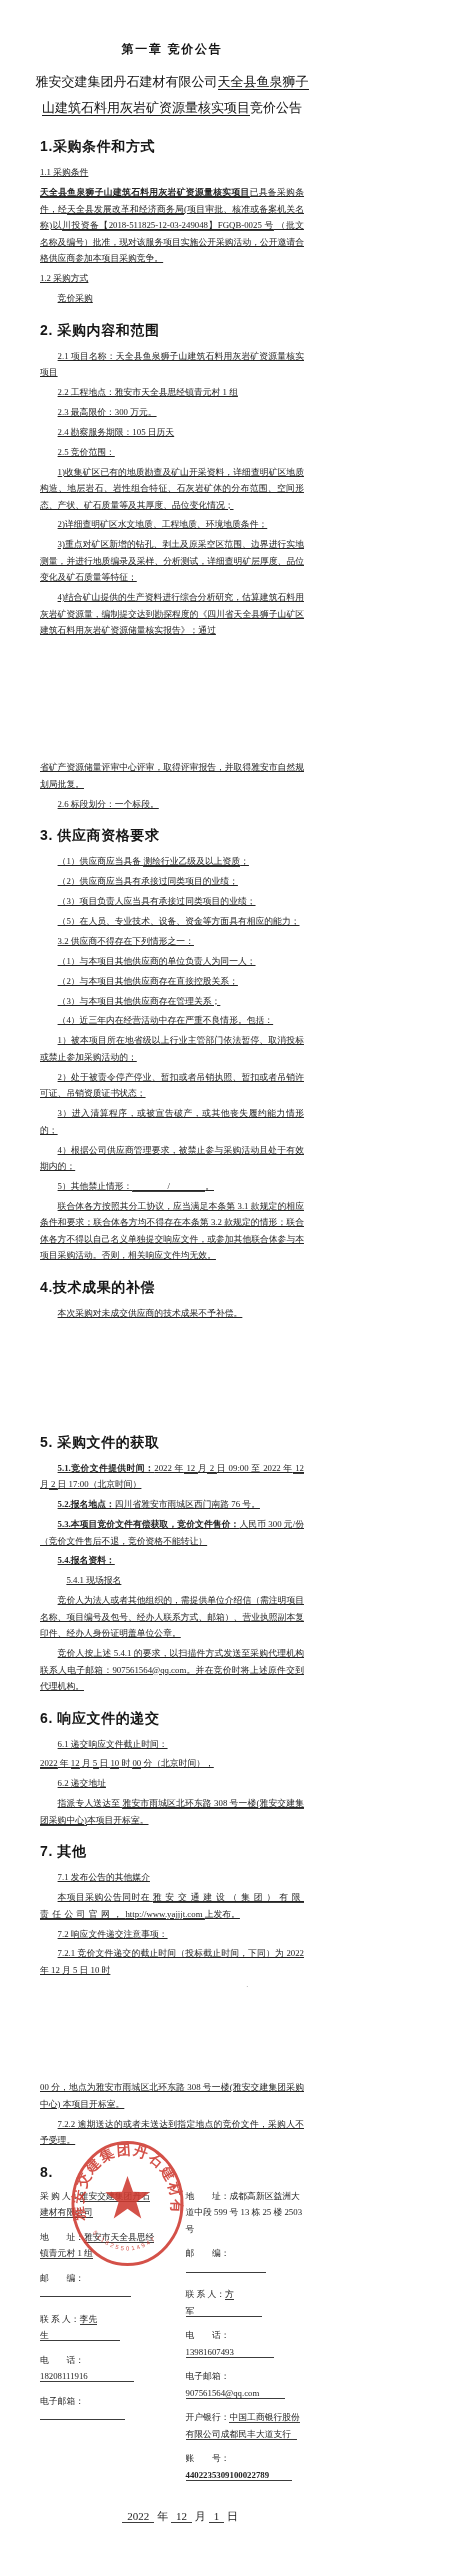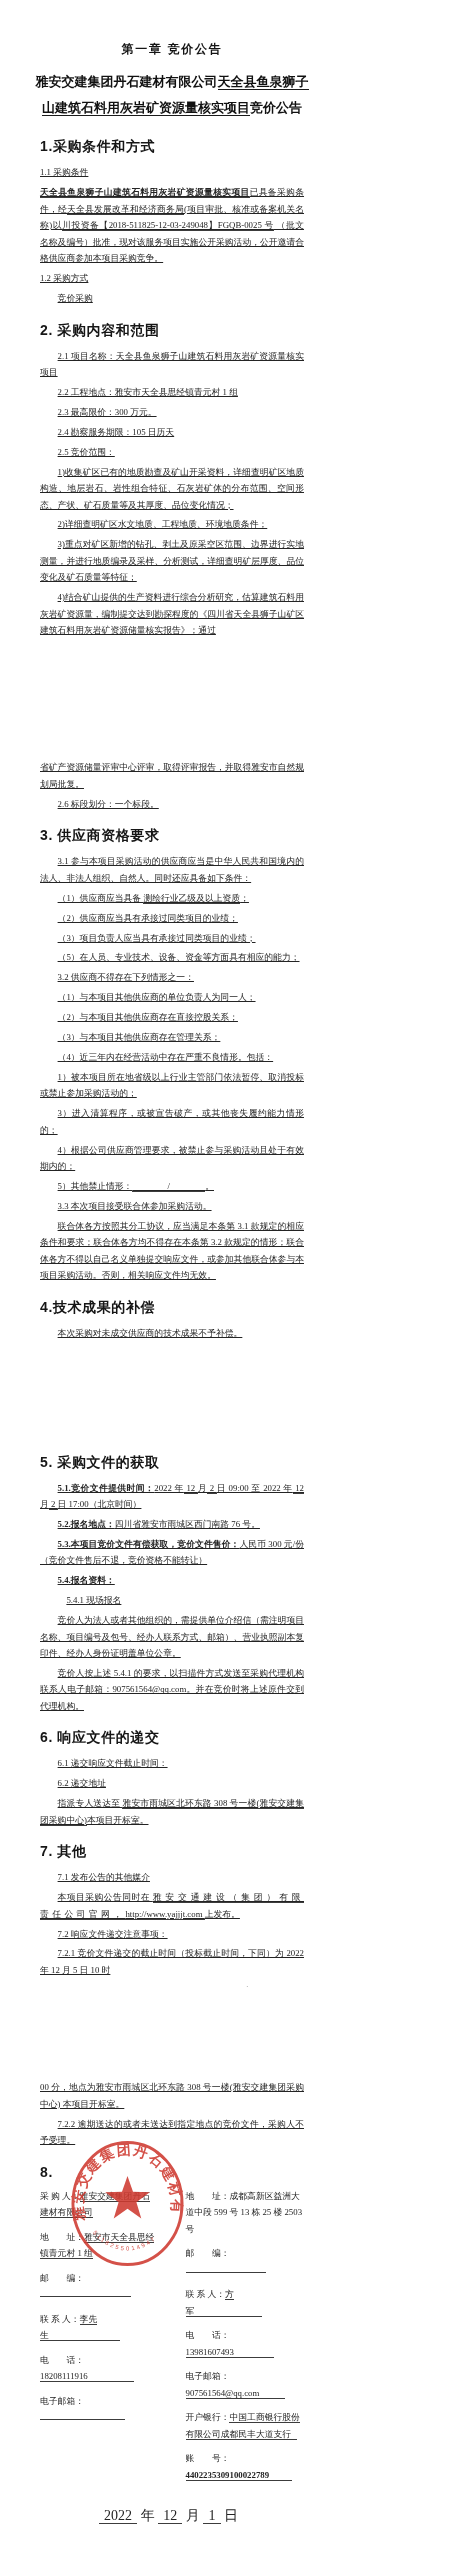--- a/index.html
+++ b/index.html
@@ -9,21 +9,21 @@
     font-family:"Liberation Serif","DejaVu Serif",serif;
     position:relative;overflow:hidden;
   }
   h1.title{
     font-family:"Liberation Sans","DejaVu Sans",sans-serif;
     font-size:12px;font-weight:bold;text-align:center;
     letter-spacing:1.7px;margin:0 0 11.4px 0;color:#151515;
   }
   .subtitle{
     font-family:"Liberation Sans","DejaVu Sans",sans-serif;
-    font-size:13px;font-weight:bold;text-align:center;line-height:26px;
+    font-size:13px;font-weight:normal;text-align:center;line-height:26px;
     margin:0 -8px 17px -8px;color:#111;
   }
   .subtitle .u{border-bottom:1.1px solid #1a1a1a;}
   h3.sect{
     font-family:"Liberation Sans","DejaVu Sans",sans-serif;
     font-size:14px;font-weight:bold;color:#161616;
     margin:15px 0 8px 0;letter-spacing:0.6px;
   }
   p.doc{
     font-size:8.8px;line-height:16.5px;margin:3.4px 0;
@@ -37,21 +37,21 @@
   .dot{color:#8a8a8a;font-size:7.4px;line-height:9px;padding-left:206px;}
   .section8{position:relative;margin-top:5.7px;}
   .cols{display:flex;gap:27px;}
   .col{flex:1;min-width:0;}
   .crow{font-size:8.8px;line-height:16.5px;margin:0 0 8px 0;color:#242424;}
   .crow .lbl{white-space:pre;}
   .blank{display:inline-block;border-bottom:0.6px solid #3c3c3c;height:1.05em;vertical-align:baseline;}
   .stamp{position:absolute;left:27px;top:-25px;z-index:3;opacity:.88;pointer-events:none;}
   .dateline{
     text-align:right;padding-right:66px;margin-top:17px;
-    font-size:14px;line-height:16.5px;color:#242424;
+    font-size:11px;line-height:16.5px;color:#242424;
   }
   .dateline .u{padding:0 5.1px;}
   .bottom-space{height:182px;}
 </style>
 </head>
 <body>
 
 <div class="page">
 
   <h1 class="title">第一章 竞价公告</h1>
@@ -71,49 +71,49 @@
       <p class="doc ind"><span>2.4 勘察服务期限：105 日历天</span></p>
       <p class="doc ind"><span>2.5 竞价范围：</span></p>
       <p class="doc ind"><span>1)收集矿区已有的地质勘查及矿山开采资料，详细查明矿区地质构造、地层岩石、岩性组合特征、石灰岩矿体的分布范围、空间形态、产状、矿石质量等及其厚度、品位变化情况；</span></p>
       <p class="doc ind"><span>2)详细查明矿区水文地质、工程地质、环境地质条件；</span></p>
       <p class="doc ind"><span>3)重点对矿区新增的钻孔、剥土及原采空区范围、边界进行实地测量，并进行地质编录及采样、分析测试，详细查明矿层厚度、品位变化及矿石质量等特征；</span></p>
       <p class="doc ind"><span>4)结合矿山提供的生产资料进行综合分析研究，估算建筑石料用灰岩矿资源量，编制提交达到勘探程度的《四川省天全县狮子山矿区建筑石料用灰岩矿资源储量核实报告》；通过</span></p>
       <div class="gap" style="height: 114px;"></div>
       <p class="doc"><span>省矿产资源储量评审中心评审，取得评审报告，并取得雅安市自然规划局批复。</span></p>
       <p class="doc ind"><span>2.6 标段划分：一个标段。</span></p>
       <h3 class="sect">3. 供应商资格要求</h3>
-      <p class="doc ind"><span>3.1 参与本项目采购活动的供应商应当是中华人民共和国境内的法人、非法人组织、自然人。同时还应具备如下条件：</span></p>
       <p class="doc ind"><span>（1）供应商应当具备 </span><span class="u">测绘行业乙级及以上资质</span><span>；</span></p>
       <p class="doc ind"><span>（2）供应商应当具有承接过同类项目的业绩；</span></p>
       <p class="doc ind"><span>（3）项目负责人应当具有承接过同类项目的业绩；</span></p>
       <p class="doc ind"><span>（5）在人员、专业技术、设备、资金等方面具有相应的能力；</span></p>
       <p class="doc ind"><span>3.2 供应商不得存在下列情形之一：</span></p>
       <p class="doc ind"><span>（1）与本项目其他供应商的单位负责人为同一人；</span></p>
       <p class="doc ind"><span>（2）与本项目其他供应商存在直接控股关系；</span></p>
       <p class="doc ind"><span>（3）与本项目其他供应商存在管理关系；</span></p>
       <p class="doc ind"><span>（4）近三年内在经营活动中存在严重不良情形。包括：</span></p>
       <p class="doc ind"><span>1）被本项目所在地省级以上行业主管部门依法暂停、取消投标或禁止参加采购活动的；</span></p>
+      <p class="doc ind"><span>2）处于被责令停产停业、暂扣或者吊销执照、暂扣或者吊销许可证、吊销资质证书状态；</span></p>
       <p class="doc ind"><span>3）进入清算程序，或被宣告破产，或其他丧失履约能力情形的；</span></p>
       <p class="doc ind"><span>4）根据公司供应商管理要求，被禁止参与采购活动且处于有效期内的；</span></p>
       <p class="doc ind"><span>5）其他禁止情形：</span><span class="u">　　　　/　　　　</span><span>。</span></p>
-      <p class="doc ind"><span>3.3 本次项目接受联合体参加采购活动。</span></p>
       <p class="doc ind"><span>联合体各方按照其分工协议，应当满足本条第 3.1 款规定的相应条件和要求；联合体各方均不得存在本条第 3.2 款规定的情形；联合体各方不得以自己名义单独提交响应文件，或参加其他联合体参与本项目采购活动。否则，相关响应文件均无效。</span></p>
       <h3 class="sect">4.技术成果的补偿</h3>
       <p class="doc ind"><span>本次采购对未成交供应商的技术成果不予补偿。</span></p>
       <div class="gap" style="height: 94px;"></div>
       <h3 class="sect">5. 采购文件的获取</h3>
       <p class="doc ind"><span class="b">5.1.竞价文件提供时间：</span><span>2022 年</span><span class="u"> 12 </span><span>月</span><span class="u"> 2 </span><span> 日 09:00 至 2022 年</span><span class="u"> 12 </span><span>月</span><span class="u"> 2 </span><span>日 17:00（北京时间）</span></p>
       <p class="doc ind"><span class="b">5.2.报名地点：</span><span>四川省雅安市雨城区西门南路 76 号。</span></p>
       <p class="doc ind"><span class="b">5.3.本项目竞价文件有偿获取，竞价文件售价：</span><span>人民币 300 元/份（竞价文件售后不退，竞价资格不能转让）</span></p>
       <p class="doc ind"><span class="b">5.4.报名资料：</span></p>
       <p class="doc ind2"><span>5.4.1 现场报名</span></p>
       <p class="doc ind"><span>竞价人为法人或者其他组织的，需提供单位介绍信（需注明项目名称、项目编号及包号、经办人联系方式、邮箱）、营业执照副本复印件、经办人身份证明盖单位公章。</span></p>
       <p class="doc ind"><span>竞价人按上述 5.4.1 的要求，以扫描件方式发送至采购代理机构联系人电子邮箱：907561564@qq.com。并在竞价时将上述原件交到代理机构。</span></p>
       <h3 class="sect">6. 响应文件的递交</h3>
       <p class="doc ind"><span>6.1 递交响应文件截止时间：</span></p>
+      <p class="doc"><span class="u">2022</span><span> 年 </span><span class="u">12</span><span> 月 </span><span class="u"> 5 </span><span> 日 </span><span class="u">10</span><span> 时 </span><span class="u">00</span><span> 分（北京时间），</span></p>
       <p class="doc ind"><span>6.2 递交地址</span></p>
       <p class="doc ind"><span>指派专人送达至 </span><span class="u">雅安市雨城区北环东路 308 号一楼(雅安交建集团采购中心)</span><span>本项目开标室。</span></p>
       <h3 class="sect">7. 其他</h3>
       <p class="doc ind"><span>7.1 发布公告的其他媒介</span></p>
       <p class="doc ind"><span>本项目采购公告同时在 </span><span class="u ls">雅安交通建设（集团）有限责任公司官网，</span><span class="u">http://www.yajjjt.com </span><span>上发布。</span></p>
       <p class="doc ind"><span>7.2 响应文件递交注意事项：</span></p>
       <p class="doc ind"><span>7.2.1 竞价文件递交的截止时间（投标截止时间，下同）为 2022 年 12 月 5 日 10 时</span></p>
       <div class="dot">·</div>
       <div class="gap" style="height: 85px;"></div>
       <p class="doc"><span>00 分，地点为雅安市雨城区北环东路 308 号一楼(雅安交建集团采购中心) 本项目开标室。</span></p>

